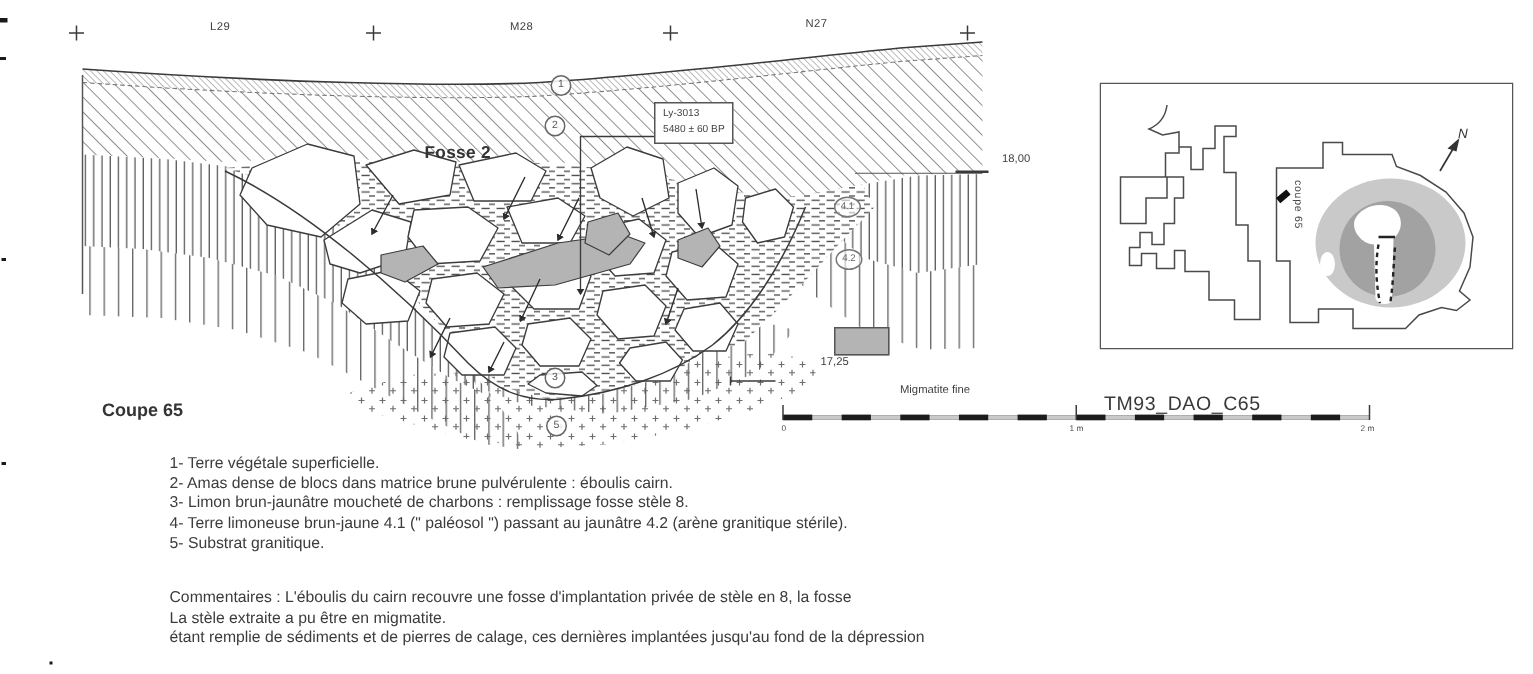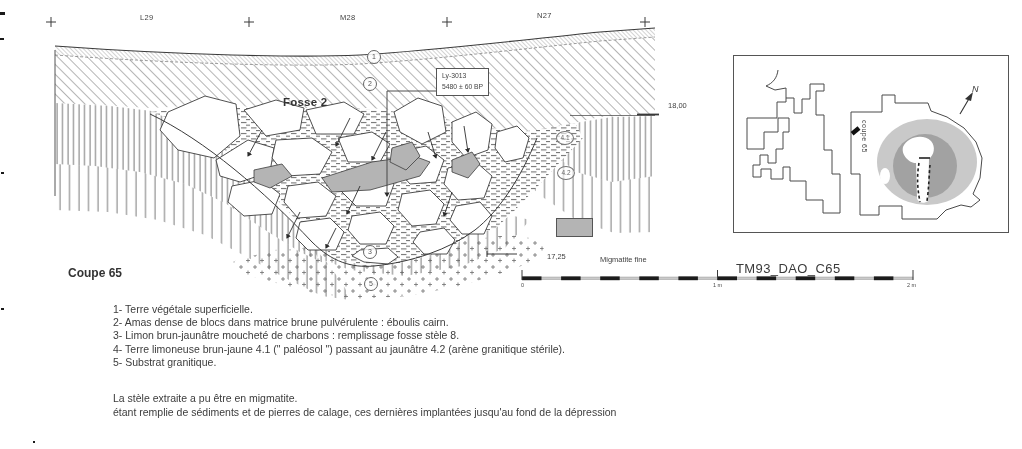--- a/index.html
+++ b/index.html
@@ -155,21 +155,21 @@
   <div class="lbl grid-lbl" style="left:537px;top:11px">N27</div>
 
   <div class="lbl fosse" style="left:283px;top:96px">Fosse 2</div>
 
   <div class="datebox" style="left:436px;top:68px">
     <div>Ly-3013</div>
     <div>5480 ±  60 BP</div>
   </div>
 
   <div class="lbl elev" style="left:644px;top:101px">18,00</div>
-  <div class="lbl elev" style="left:523px;top:252px">17,25</div>
+  <div class="lbl elev" style="left:523px;top:236px">17,25</div>
 
   <div class="circle-marker" style="left:367px;top:50px">1</div>
   <div class="circle-marker" style="left:363px;top:77px">2</div>
   <div class="circle-marker" style="left:363px;top:245px">3</div>
   <div class="circle-marker" style="left:364px;top:277px">5</div>
   <div class="oval-marker" style="left:556px;top:131px">4.1</div>
   <div class="oval-marker" style="left:557px;top:166px">4.2</div>
 
   <div class="legend-swatch" style="left:556px;top:218px"></div>
   <div class="lbl legend-label" style="left:600px;top:223px">Migmatite fine</div>
@@ -178,20 +178,21 @@
 
   <div class="list" style="left:113px;top:303px">
     <div>1- Terre végétale superficielle.</div>
     <div>2- Amas dense de blocs dans matrice brune pulvérulente : éboulis cairn.</div>
     <div>3- Limon brun-jaunâtre moucheté de charbons : remplissage fosse stèle 8.</div>
     <div>4- Terre limoneuse brun-jaune 4.1 (" paléosol ") passant au jaunâtre 4.2 (arène granitique stérile).</div>
     <div>5- Substrat granitique.</div>
   </div>
 
   <div class="commentary" style="left:113px;top:392px">
+    <div>Commentaires : L'éboulis du cairn recouvre une fosse d'implantation privée de stèle en 8, la fosse</div>
     <div>La stèle extraite a pu être en migmatite.</div>
     <div>étant remplie de sédiments et de pierres de calage, ces dernières implantées jusqu'au fond de  la dépression</div>
   </div>
 
   <div class="lbl caption" style="left:736px;top:261px">TM93_DAO_C65</div>
 
   <svg class="abs" style="left:516px;top:266px" width="406" height="26" viewBox="0 0 406 26">
     <rect x="6" y="11" width="391" height="2.6" fill="#c9c9c9" stroke="#8a8a8a" stroke-width="0.4"></rect>
     <g fill="#1c1c1c">
       <rect x="6" y="10.4" width="19.5" height="3.8"></rect>

